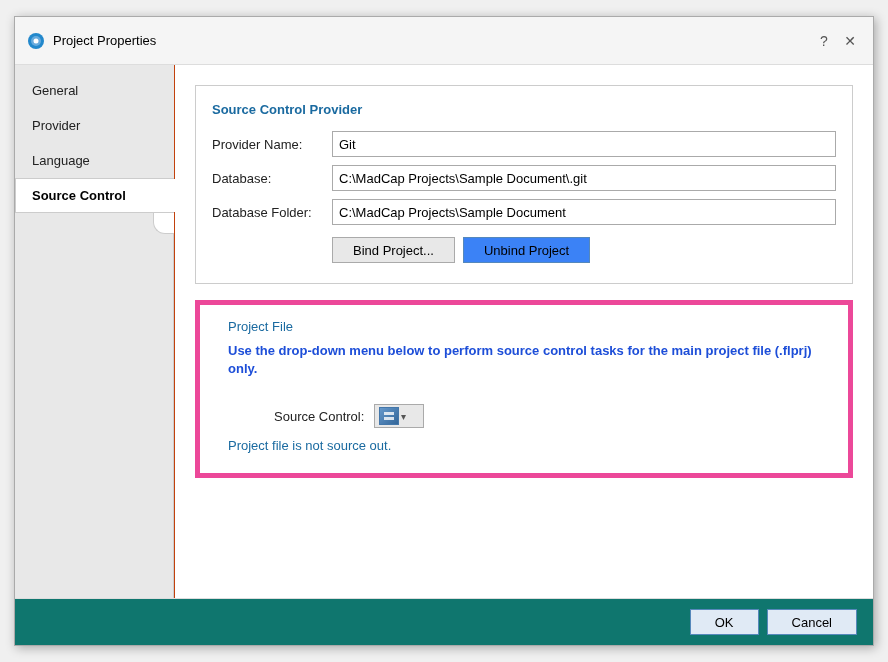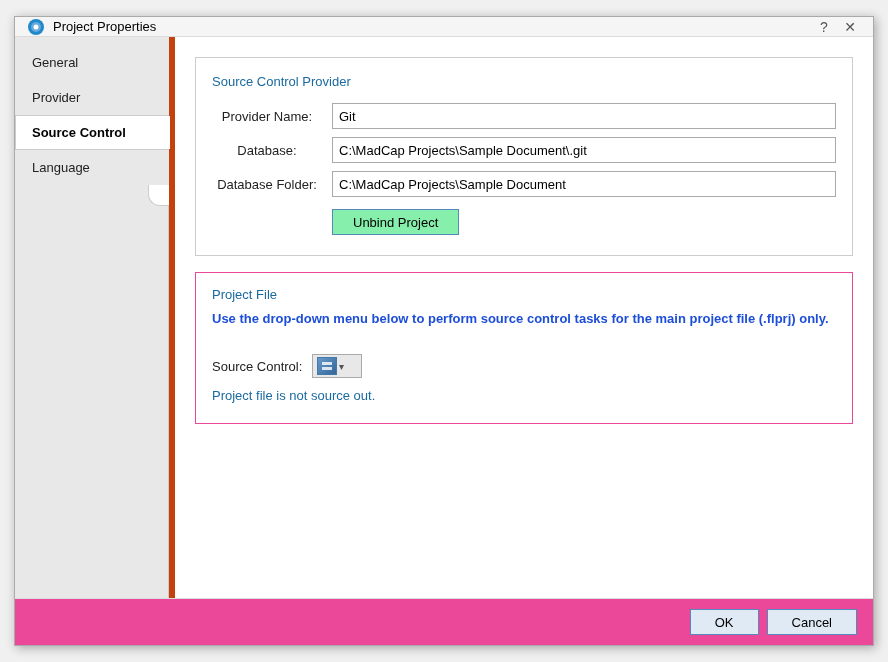--- a/index.html
+++ b/index.html
@@ -22,21 +22,21 @@
       display: flex;
       flex-direction: column;
     }
     .title-bar {
       background: #f5f5f5;
       border-bottom: 1px solid #ddd;
       padding: 8px 12px;
       display: flex;
       align-items: center;
       gap: 8px;
-      height: 20px;
+      height: 48px;
     }
     .title-bar-logo {
       width: 18px;
       height: 18px;
     }
     .title-bar-title {
       flex: 1;
       font-size: 13px;
       color: #000;
     }
@@ -57,21 +57,21 @@
       color: #555;
     }
     .dialog-body {
       display: flex;
       flex: 1;
       overflow: hidden;
     }
     .sidebar {
       width: 160px;
       background: #e8e8e8;
-      border-right: 6px solid #c2410c;
+      border-right: 1px solid #c2410c;
       padding-top: 8px;
       display: flex;
       flex-direction: column;
     }
     .sidebar-item {
       padding: 9px 16px;
       cursor: pointer;
       color: #222;
       font-size: 13px;
       border: 1px solid transparent;
@@ -113,36 +113,36 @@
     }
     .main-content {
       flex: 1;
       padding: 20px 20px;
       background: #fff;
       overflow-y: auto;
     }
     .section-title {
       font-size: 13px;
       color: #1a6aa0;
-      font-weight: normal;
+      font-weight: bold;
       margin-bottom: 14px;
     }
     .form-section {
       border: 1px solid #ccc;
       padding: 16px 16px 20px;
       margin-bottom: 16px;
     }
     .form-row {
       display: flex;
       align-items: center;
       margin-bottom: 8px;
     }
     .form-label {
       width: 120px;
-      text-align: center;
+      text-align: left;
       padding-right: 10px;
       color: #222;
       font-size: 13px;
       flex-shrink: 0;
     }
     .form-input {
       flex: 1;
       height: 26px;
       border: 1px solid #aaa;
       padding: 2px 6px;
@@ -159,44 +159,45 @@
     .btn {
       padding: 4px 20px;
       height: 26px;
       font-size: 13px;
       cursor: pointer;
       border: 1px solid #aaa;
       background: #e8e8e8;
       color: #000;
     }
     .btn-primary {
-      background: #86efac;
+      background: #3b82f6;
       border: 1px solid #5588bb;
       color: #000;
     }
     .project-file-section {
-      border: 1px solid #ec4899;
-      padding: 14px 16px 20px;
+      border: 5px solid #ec4899;
+      padding: 14px 28px 20px;
     }
     .project-file-title {
       font-size: 13px;
       color: #1a6aa0;
       margin-bottom: 8px;
     }
     .project-file-desc {
       font-size: 13px;
       color: #1d4ed8;
       margin-bottom: 26px;
       line-height: 1.4;
       font-weight: bold;
     }
     .source-control-row {
       display: flex;
       align-items: center;
       margin-bottom: 10px;
+      margin-left: 46px;
     }
     .source-control-label {
       width: 100px;
       font-size: 13px;
       color: #222;
       padding-right: 8px;
     }
     .source-control-btn {
       height: 24px;
       min-width: 50px;
@@ -225,21 +226,21 @@
       font-size: 13px;
       color: #1a6aa0;
       margin-top: 4px;
     }
     .dialog-footer {
       display: flex;
       justify-content: flex-end;
       gap: 8px;
       padding: 10px 16px;
       border-top: 1px solid #ddd;
-      background: #ec4899;
+      background: #0f766e;
     }
     .footer-btn {
       padding: 4px 24px;
       height: 26px;
       font-size: 13px;
       cursor: pointer;
       border: 1px solid #5588bb;
       background: #e0eaf5;
     }
   </style>
@@ -265,25 +266,25 @@
 
   <div class="dialog-body">
 
     <div class="sidebar">
       <div class="sidebar-item">
         <span>General</span>
       </div>
       <div class="sidebar-item">
         <span>Provider</span>
       </div>
+      <div class="sidebar-item">
+        <span>Language</span>
+      </div>
       <div class="sidebar-item active">
         <span>Source Control</span>
-      </div>
-      <div class="sidebar-item">
-        <span>Language</span>
       </div>
       <div class="sidebar-curve"></div>
     </div>
 
     <div class="main-content">
 
       <div class="form-section">
         <div class="section-title">Source Control Provider</div>
 
         <div class="form-row">
@@ -295,20 +296,21 @@
           <span class="form-label">Database:</span>
           <input class="form-input" type="text" value="C:\MadCap Projects\Sample Document\.git" style="">
         </div>
 
         <div class="form-row">
           <span class="form-label">Database Folder:</span>
           <input class="form-input" type="text" value="C:\MadCap Projects\Sample Document" style="">
         </div>
 
         <div class="button-row">
+          <button class="btn">Bind Project...</button>
           <button class="btn btn-primary">Unbind Project</button>
         </div>
       </div>
 
       <div class="project-file-section">
         <div class="project-file-title">Project File</div>
         <div class="project-file-desc">Use the drop-down menu below to perform source control tasks for the main project file (.flprj) only.</div>
 
         <div class="source-control-row">
           <span class="source-control-label">Source Control:</span>

